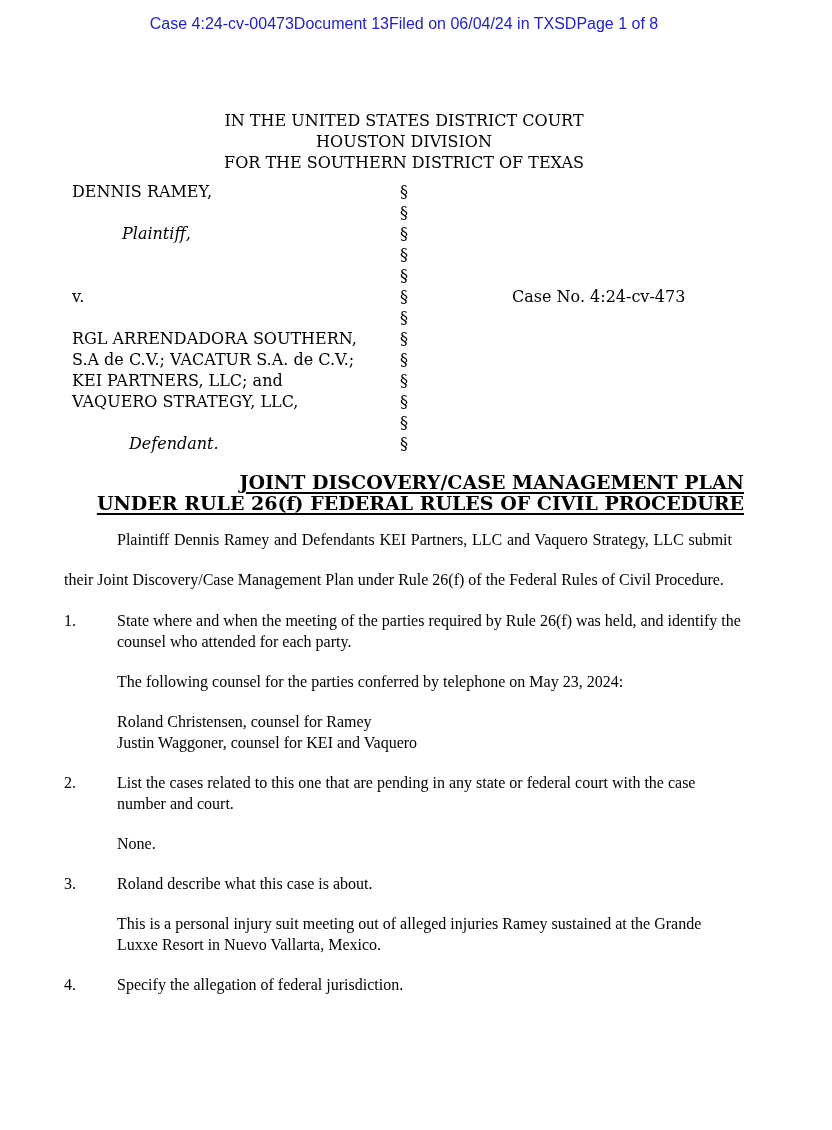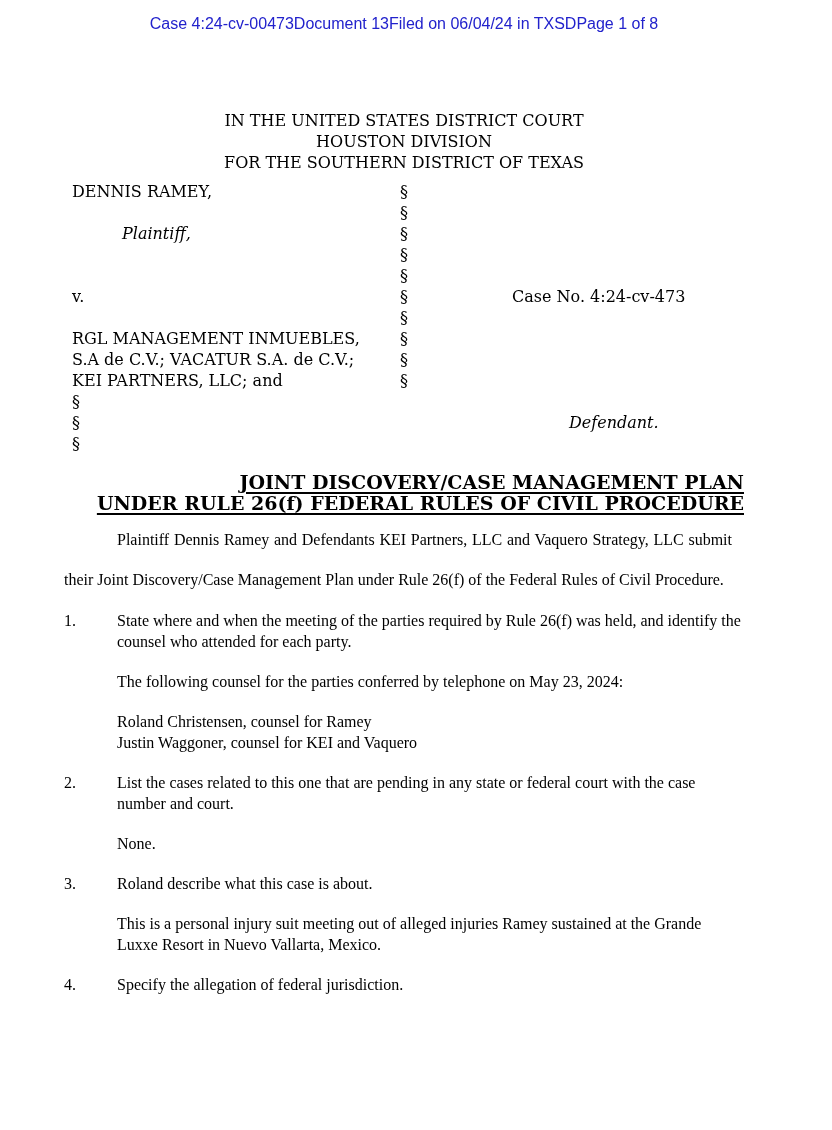--- a/index.html
+++ b/index.html
@@ -128,32 +128,33 @@
     <div></div>
 
     <div>v.</div>
     <div>§</div>
     <div>Case No. 4:24-cv-473</div>
 
     <div></div>
     <div>§</div>
     <div></div>
 
-    <div>RGL MANAGEMENT INMUEBLES,</div>
+    <div>RGL ARRENDADORA SOUTHERN,</div>
     <div>§</div>
     <div></div>
 
     <div>S.A de C.V.; VACATUR S.A. de C.V.;</div>
     <div>§</div>
     <div></div>
 
     <div>KEI PARTNERS, LLC; and</div>
     <div>§</div>
     <div></div>
 
+    <div>VAQUERO STRATEGY, LLC,</div>
     <div>§</div>
     <div></div>
 
     <div></div>
     <div>§</div>
     <div></div>
 
     <div class="cap-role-d">Defendant.</div>
     <div>§</div>
     <div></div>

